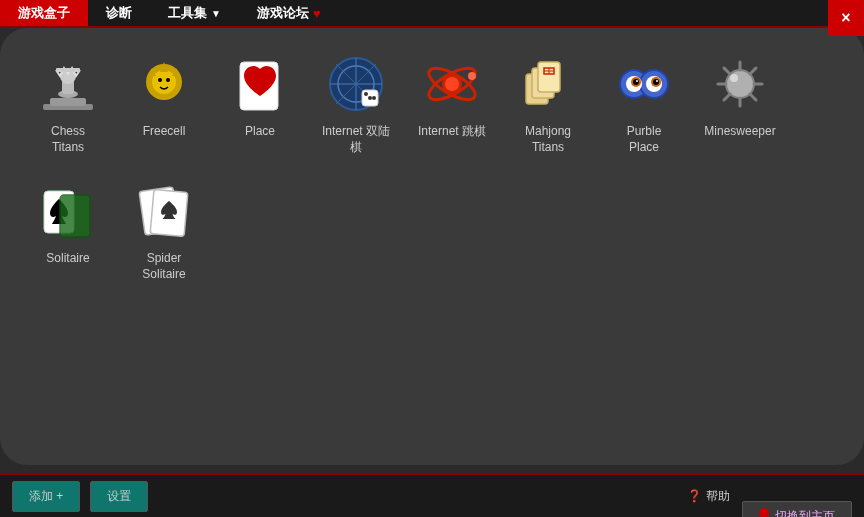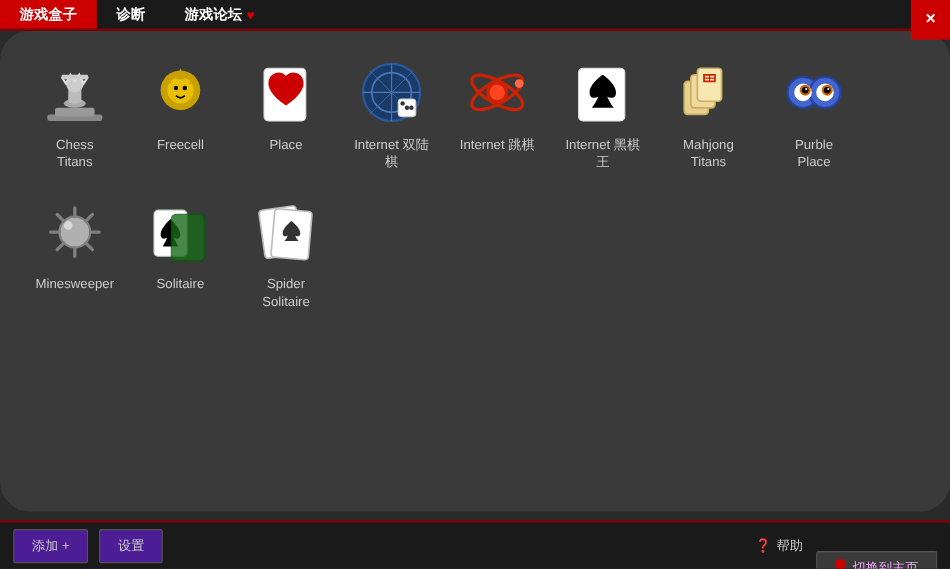--- a/index.html
+++ b/index.html
@@ -123,21 +123,21 @@
       height: 44px;
       background: #1a1a1a;
       border-top: 2px solid #8b0000;
       display: flex;
       align-items: center;
       padding: 0 12px;
       gap: 10px;
     }
 
     .bottom-btn {
-      background: #4c1d95;
+      background: #0f766e;
       border: 1px solid #555;
       color: #ccc;
       padding: 6px 16px;
       font-size: 12px;
       cursor: pointer;
       font-family: "Microsoft YaHei", Arial, sans-serif;
       border-radius: 2px;
     }
 
     .bottom-right {
@@ -179,20 +179,24 @@
       display: inline-block;
     }
   </style>
 </head>
 <body>
 
 <div id="menu-bar">
   <div class="menu-item active">游戏盒子</div>
   <div class="menu-item">诊断</div>
   <div class="menu-item">
+    <span>工具集</span>
+    <span class="dropdown-arrow">▼</span>
+  </div>
+  <div class="menu-item">
     <span>游戏论坛</span>
     <span class="menu-heart">♥</span>
   </div>
   <div class="close-btn">×</div>
 </div>
 
 <div id="main-content">
   <div id="game-grid">
 
     <div class="game-item">
@@ -270,31 +274,20 @@
           <ellipse cx="30" cy="30" rx="26" ry="10" stroke="#cc2200" stroke-width="3" fill="none" transform="rotate(30 30 30)"></ellipse>
           <circle cx="30" cy="30" r="10" fill="#cc2200"></circle>
           <circle cx="30" cy="30" r="7" fill="#ff4422"></circle>
 
           <circle cx="50" cy="22" r="4" fill="#ff6644"></circle>
         </svg>
       </div>
       <div class="game-label">Internet 跳棋</div>
     </div>
 
-    <div class="game-item">
-      <div class="game-icon">
-        <svg viewBox="0 0 60 60" fill="none" xmlns="http://www.w3.org/2000/svg">
-
-          <rect x="8" y="8" width="42" height="48" rx="4" fill="#fff" stroke="#ddd"></rect>
-
-          <path d="M30 14 C30 14 18 22 18 30 C18 35 22 36 26 34 C24 38 22 42 20 44 L40 44 C38 42 36 38 34 34 C38 36 42 35 42 30 C42 22 30 14 30 14Z" fill="#000"></path>
-        </svg>
-      </div>
-      <div class="game-label">Internet 黑棋<br>王</div>
-    </div>
 
     <div class="game-item">
       <div class="game-icon">
         <svg viewBox="0 0 60 60" fill="none" xmlns="http://www.w3.org/2000/svg">
 
           <rect x="8" y="20" width="22" height="30" rx="3" fill="#e8d090" stroke="#c8b060" stroke-width="1.5"></rect>
           <rect x="14" y="14" width="22" height="30" rx="3" fill="#f0d8a0" stroke="#c8b060" stroke-width="1.5"></rect>
           <rect x="20" y="8" width="22" height="30" rx="3" fill="#f8e8b0" stroke="#c8b060" stroke-width="1.5"></rect>
 
           <path d="M26 14 L36 14 L36 20 L26 20 Z" fill="none" stroke="#cc2200" stroke-width="1.5"></path>

